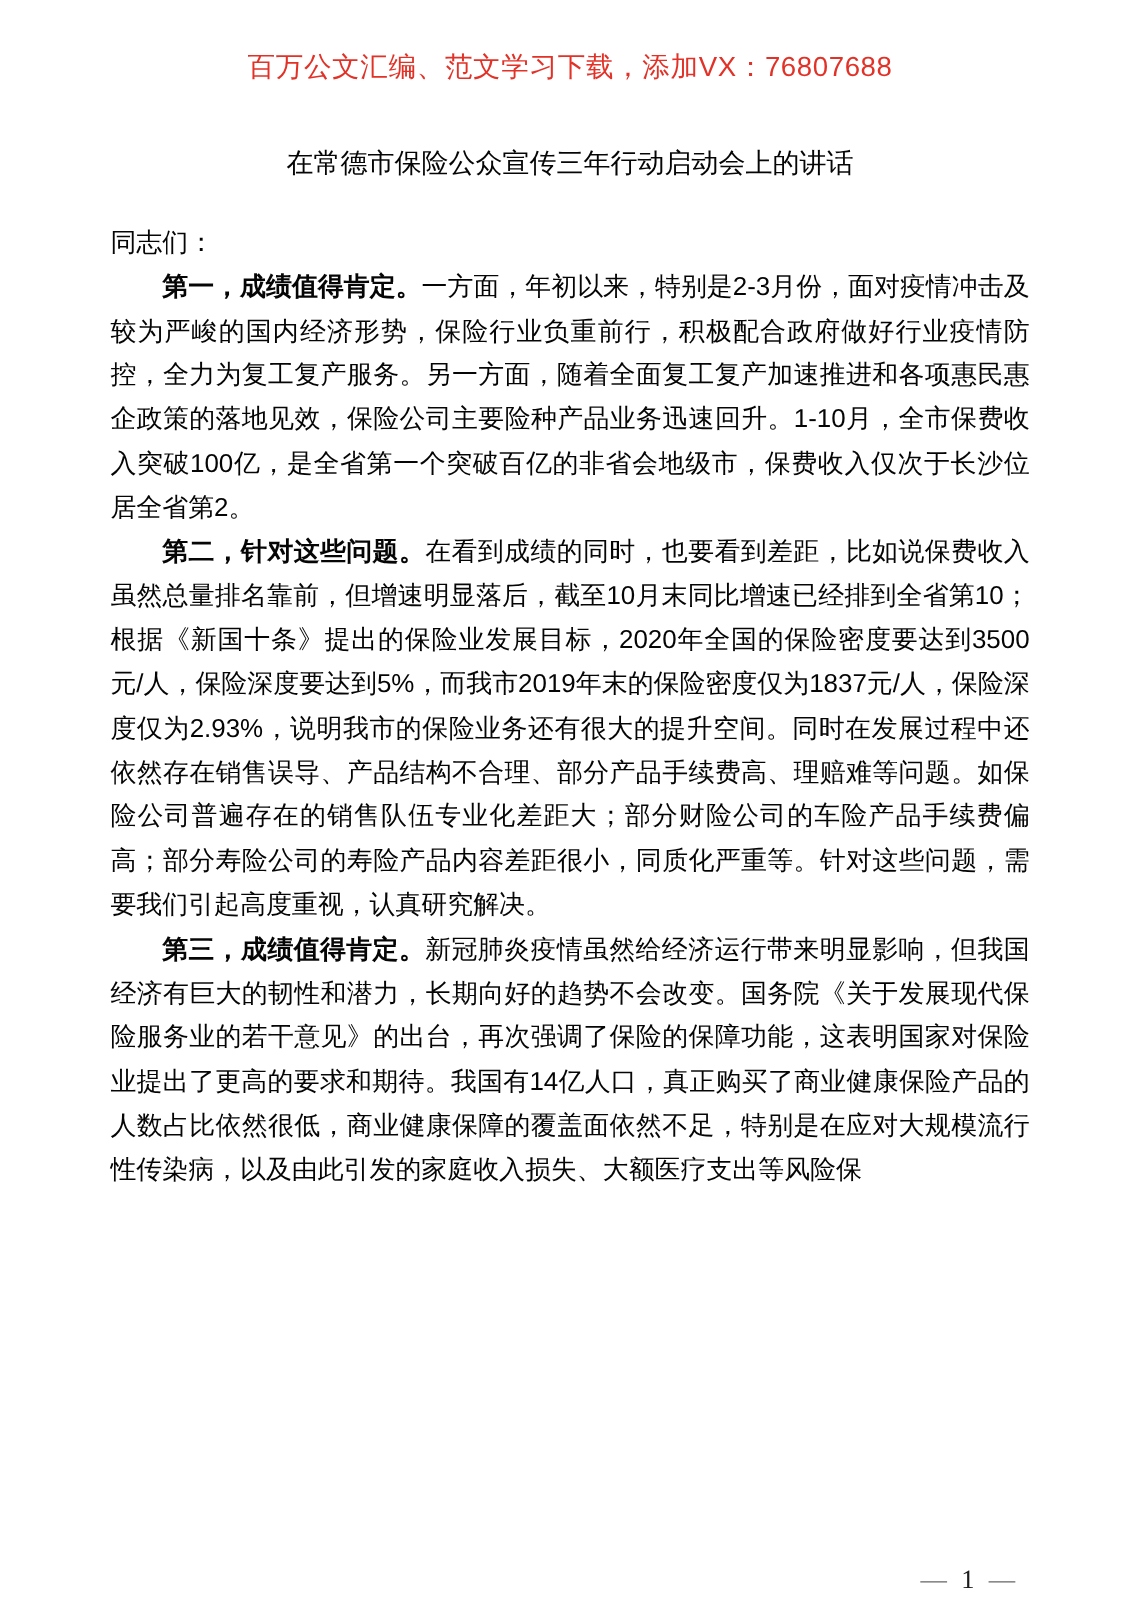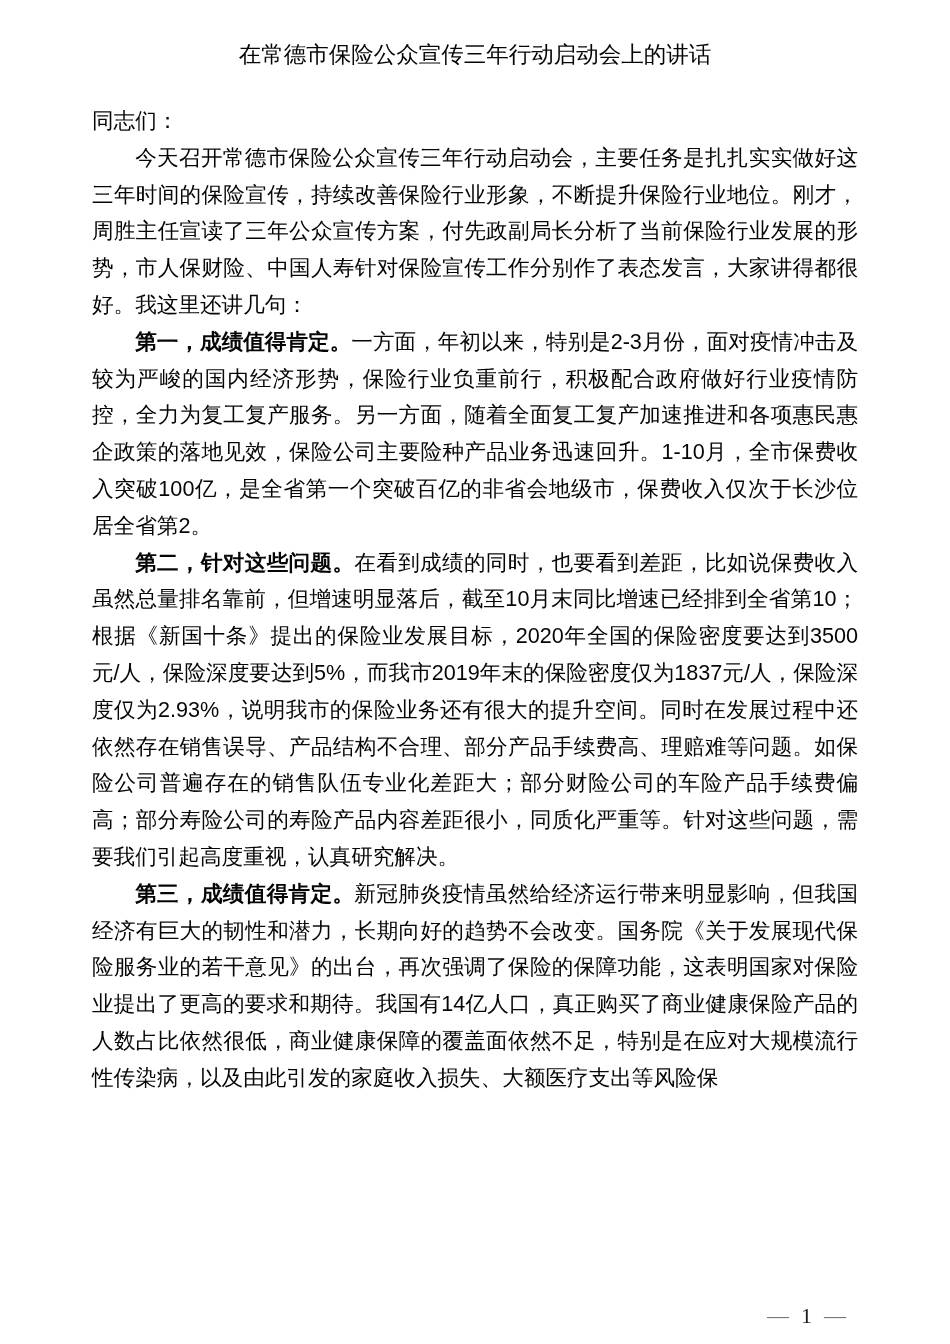--- a/index.html
+++ b/index.html
@@ -25,21 +25,21 @@
   }
   .promo {
     padding-top: 42px;
     text-align: center;
     font-size: 23px;
     line-height: 27px;
     color: var(--promo-red);
     letter-spacing: 0.5px;
   }
   .title-block {
-    margin-top: 36px;
+    margin-top: 48px;
   }
   .title-line {
     text-align: center;
     font-size: 22.5px;
     line-height: 37px;
     font-weight: normal;
     margin: 0;
     color: var(--text-black);
   }
   .doc-body {
@@ -75,28 +75,28 @@
   .pagenum .num {
     margin: 0 12px;
     color: #1c1c1c;
   }
 </style>
 </head>
 <body>
 
 <div class="page">
 
+  <div class="promo">百万公文汇编、范文学习下载，添加VX：76807688</div>
 
   <div class="title-block">
     <h1 class="title-line">在常德市保险公众宣传三年行动启动会上的讲话</h1>
   </div>
 
   <div class="doc-body">
       <p class="para"><span class="">同志们：</span></p>
-      <p class="para indent"><span class="">今天召开常德市保险公众宣传三年行动启动会，主要任务是扎扎实实做好这三年时间的保险宣传，持续改善保险行业形象，不断提升保险行业地位。刚才，周胜主任宣读了三年公众宣传方案，付先政副局长分析了当前保险行业发展的形势，市人保财险、中国人寿针对保险宣传工作分别作了表态发言，大家讲得都很好。我这里还讲几句：</span></p>
       <p class="para indent"><span class="bold">第一，成绩值得肯定。</span><span class="">一方面，年初以来，特别是2-3月份，面对疫情冲击及较为严峻的国内经济形势，保险行业负重前行，积极配合政府做好行业疫情防控，全力为复工复产服务。另一方面，随着全面复工复产加速推进和各项惠民惠企政策的落地见效，保险公司主要险种产品业务迅速回升。1-10月，全市保费收入突破100亿，是全省第一个突破百亿的非省会地级市，保费收入仅次于长沙位居全省第2。</span></p>
       <p class="para indent"><span class="bold">第二，针对这些问题。</span><span class="">在看到成绩的同时，也要看到差距，比如说保费收入虽然总量排名靠前，但增速明显落后，截至10月末同比增速已经排到全省第10；根据《新国十条》提出的保险业发展目标，2020年全国的保险密度要达到3500元/人，保险深度要达到5%，而我市2019年末的保险密度仅为1837元/人，保险深度仅为2.93%，说明我市的保险业务还有很大的提升空间。同时在发展过程中还依然存在销售误导、产品结构不合理、部分产品手续费高、理赔难等问题。如保险公司普遍存在的销售队伍专业化差距大；部分财险公司的车险产品手续费偏高；部分寿险公司的寿险产品内容差距很小，同质化严重等。针对这些问题，需要我们引起高度重视，认真研究解决。</span></p>
       <p class="para indent"><span class="bold">第三，成绩值得肯定。</span><span class="">新冠肺炎疫情虽然给经济运行带来明显影响，但我国经济有巨大的韧性和潜力，长期向好的趋势不会改变。国务院《关于发展现代保险服务业的若干意见》的出台，再次强调了保险的保障功能，这表明国家对保险业提出了更高的要求和期待。我国有14亿人口，真正购买了商业健康保险产品的人数占比依然很低，商业健康保障的覆盖面依然不足，特别是在应对大规模流行性传染病，以及由此引发的家庭收入损失、大额医疗支出等风险保</span></p>
     </div>
 
   <div class="pagenum">
     <span class="dash">—</span><span class="num">1</span><span class="dash">—</span>
   </div>
 
 </div>

